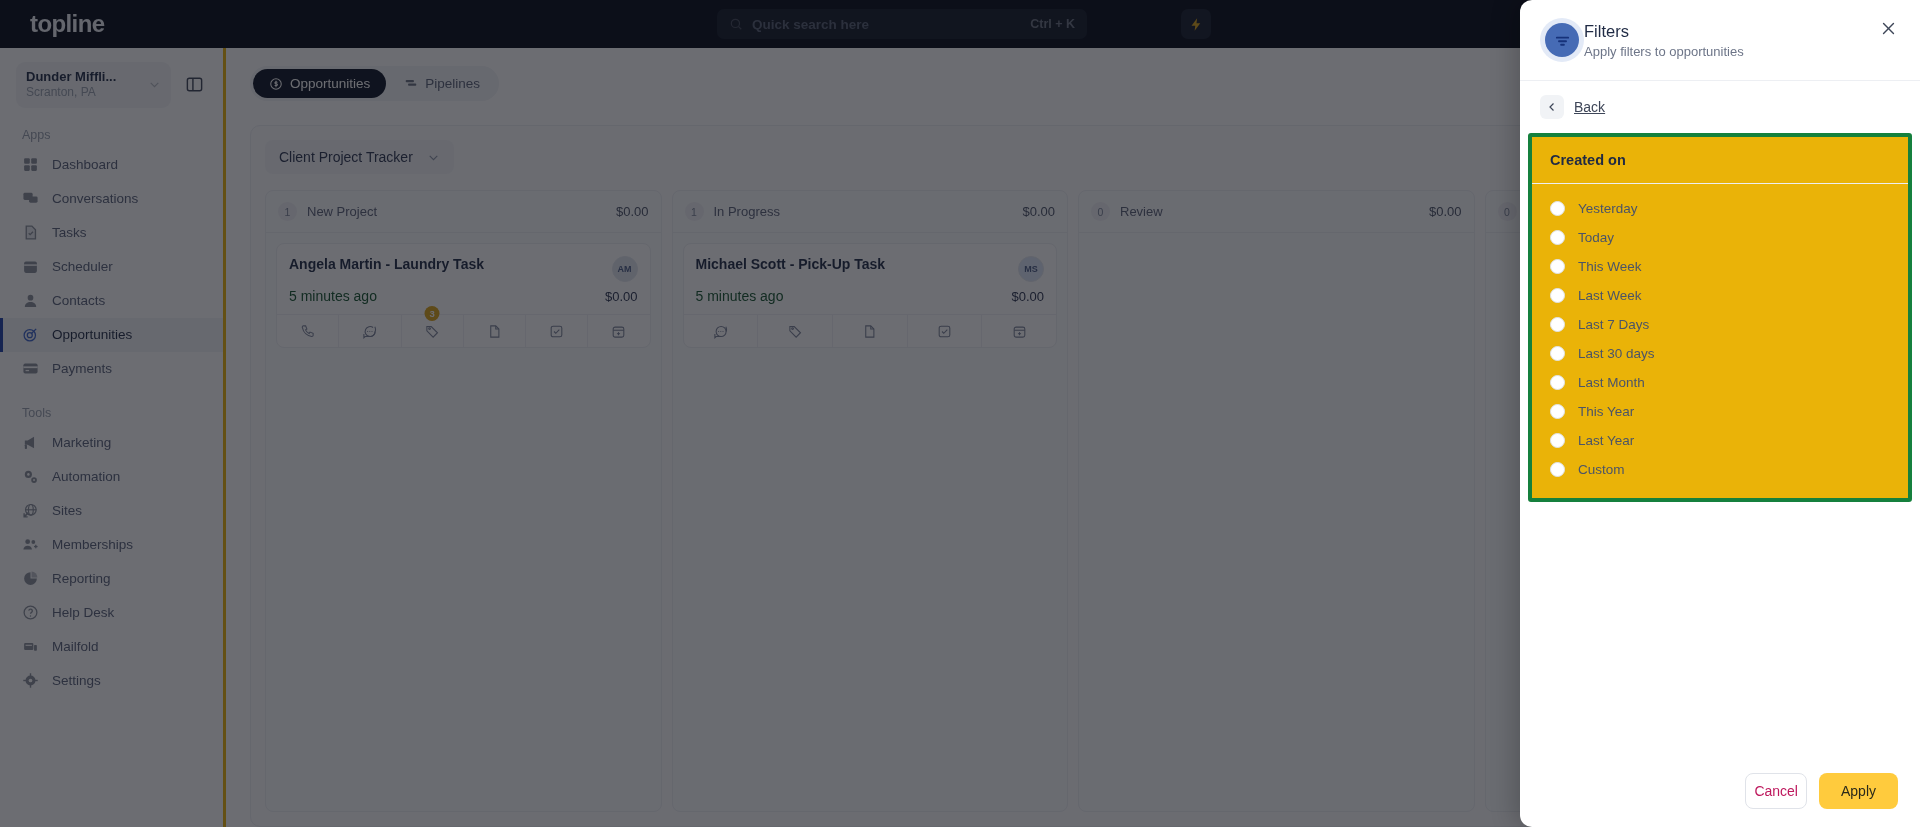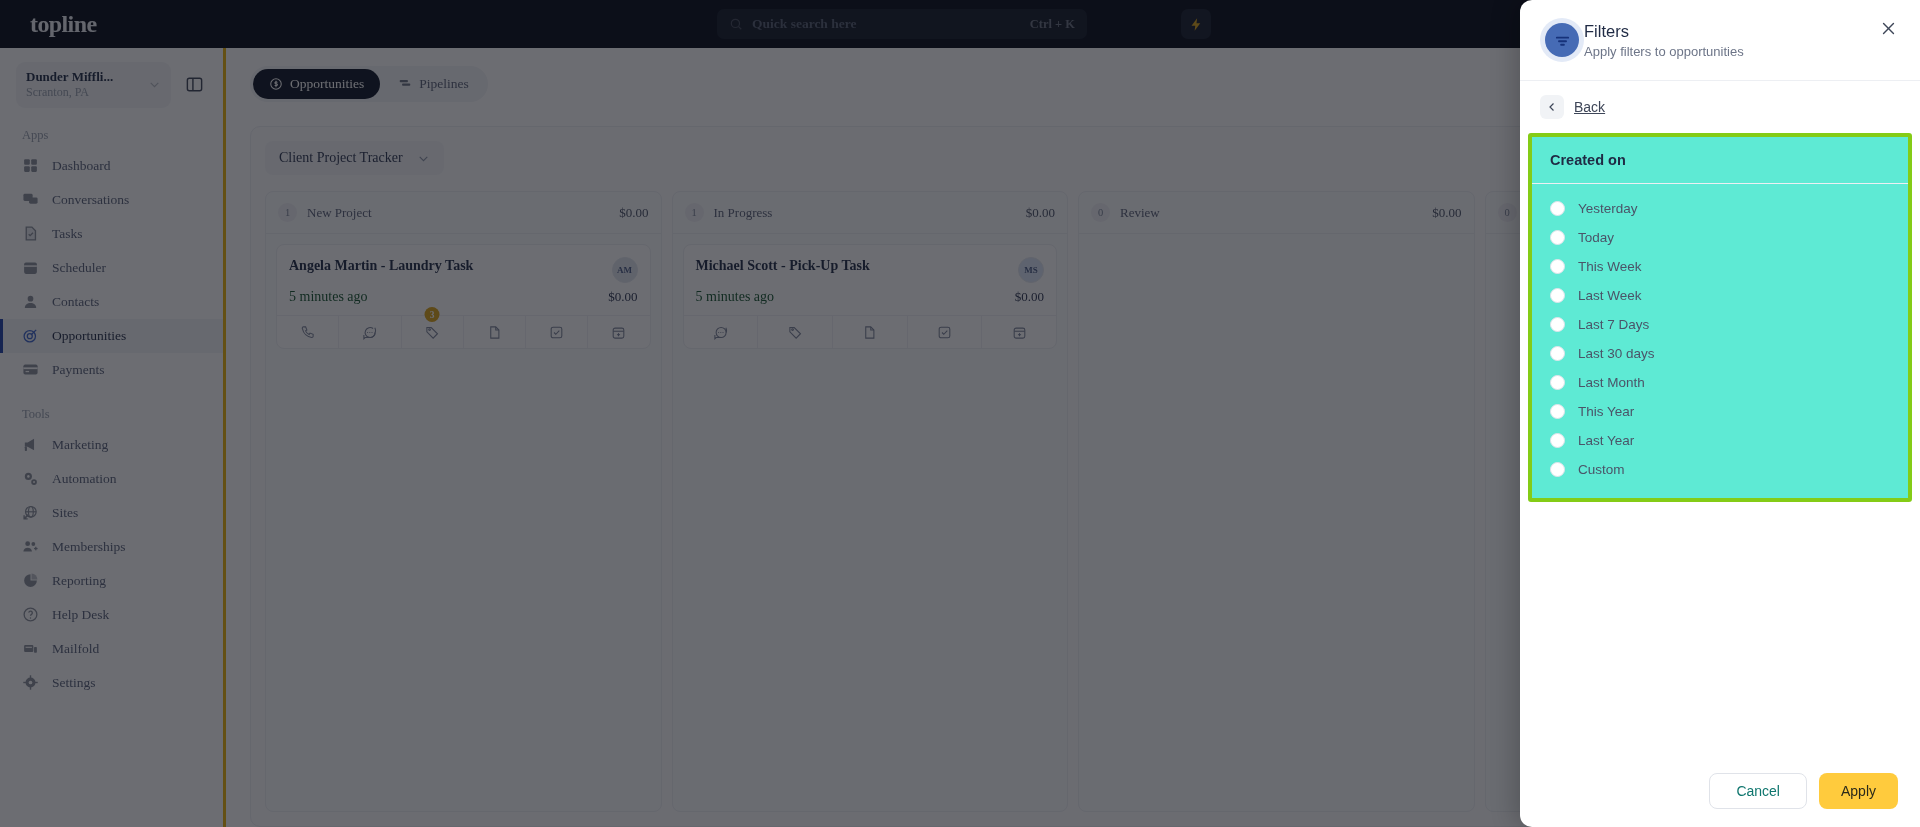--- a/index.html
+++ b/index.html
@@ -5,21 +5,21 @@
   * { box-sizing: border-box; margin: 0; padding: 0; }
   html, body {
     width: 1920px; height: 827px;
     font-family: "Liberation Sans", sans-serif;
     overflow: hidden;
     background: #ffffff;
   }
   #app { position: relative; width: 1920px; height: 827px; }
 
   
-  .app-base { position: absolute; inset: 0; display: flex; flex-direction: column; background:#fff;font-family:Liberation Serif, serif; }
+  .app-base { position: absolute; inset: 0; display: flex; flex-direction: column; background:#fff; }
 
   .topbar {
     height: 48px; background: #050a16; flex: 0 0 48px;
     display: flex; align-items: center; position: relative;
   }
   .brand {
     width: 226px; display: flex; align-items: center; padding-left: 30px;
     font-size: 24px; font-weight: 700; color: #e9ecf2; letter-spacing: -0.6px;
   }
   .search-wrap {
@@ -175,41 +175,41 @@
   }
 
   .back-row { display: flex; align-items: center; gap: 10px; padding: 14px 20px; }
   .back-ic {
     width: 24px; height: 24px; border-radius: 6px; background: #f1f3f6;
     display: flex; align-items: center; justify-content: center; color: #3e4658;
   }
   .back-label { font-size: 14px; color: #3e4658; text-decoration: underline; }
 
   .group-wrap {
-    margin: 0 8px; border: 4px solid #84cc16; border-radius: 3px; background: #5eead4;
+    margin: 0 8px; border: 4px solid #15803d; border-radius: 3px; background: #eab308;
   }
   .group-title { font-size: 14.5px; font-weight: 700; color: #1f2a44; padding: 15px 18px; }
   .group-divider { height: 1px; background: #edeff3; }
   .opts { padding: 10px 0 14px 0; }
   .opt {
     display: flex; align-items: center; gap: 13px; padding: 7px 18px; cursor: pointer;
   }
   .radio {
     width: 15px; height: 15px; border-radius: 50%; border: 1.5px solid #dfe3ea;
     flex: 0 0 15px; background: #fff;
   }
   .opt-label { font-size: 13.5px; color: #4b5468; }
 
   .drawer-foot {
     margin-top: auto; display: flex; align-items: center; justify-content: flex-end;
     gap: 12px; padding: 18px 22px;
   }
   .btn-cancel {
-    border: 1px solid #e0e3e9; background: #fff; color: #0f766e;
-    border-radius: 8px; padding: 9px 26px; font-size: 14px; cursor: pointer;
+    border: 1px solid #e0e3e9; background: #fff; color: #be185d;
+    border-radius: 8px; padding: 9px 8px; font-size: 14px; cursor: pointer;
     font-family: inherit;
   }
   .btn-apply {
     border: 0; background: #ffcb3d; color: #2b2a1a; border-radius: 8px;
     padding: 10px 22px; font-size: 14px; cursor: pointer; font-family: inherit;
   }
 </style>
 </head>
 <body>
 

